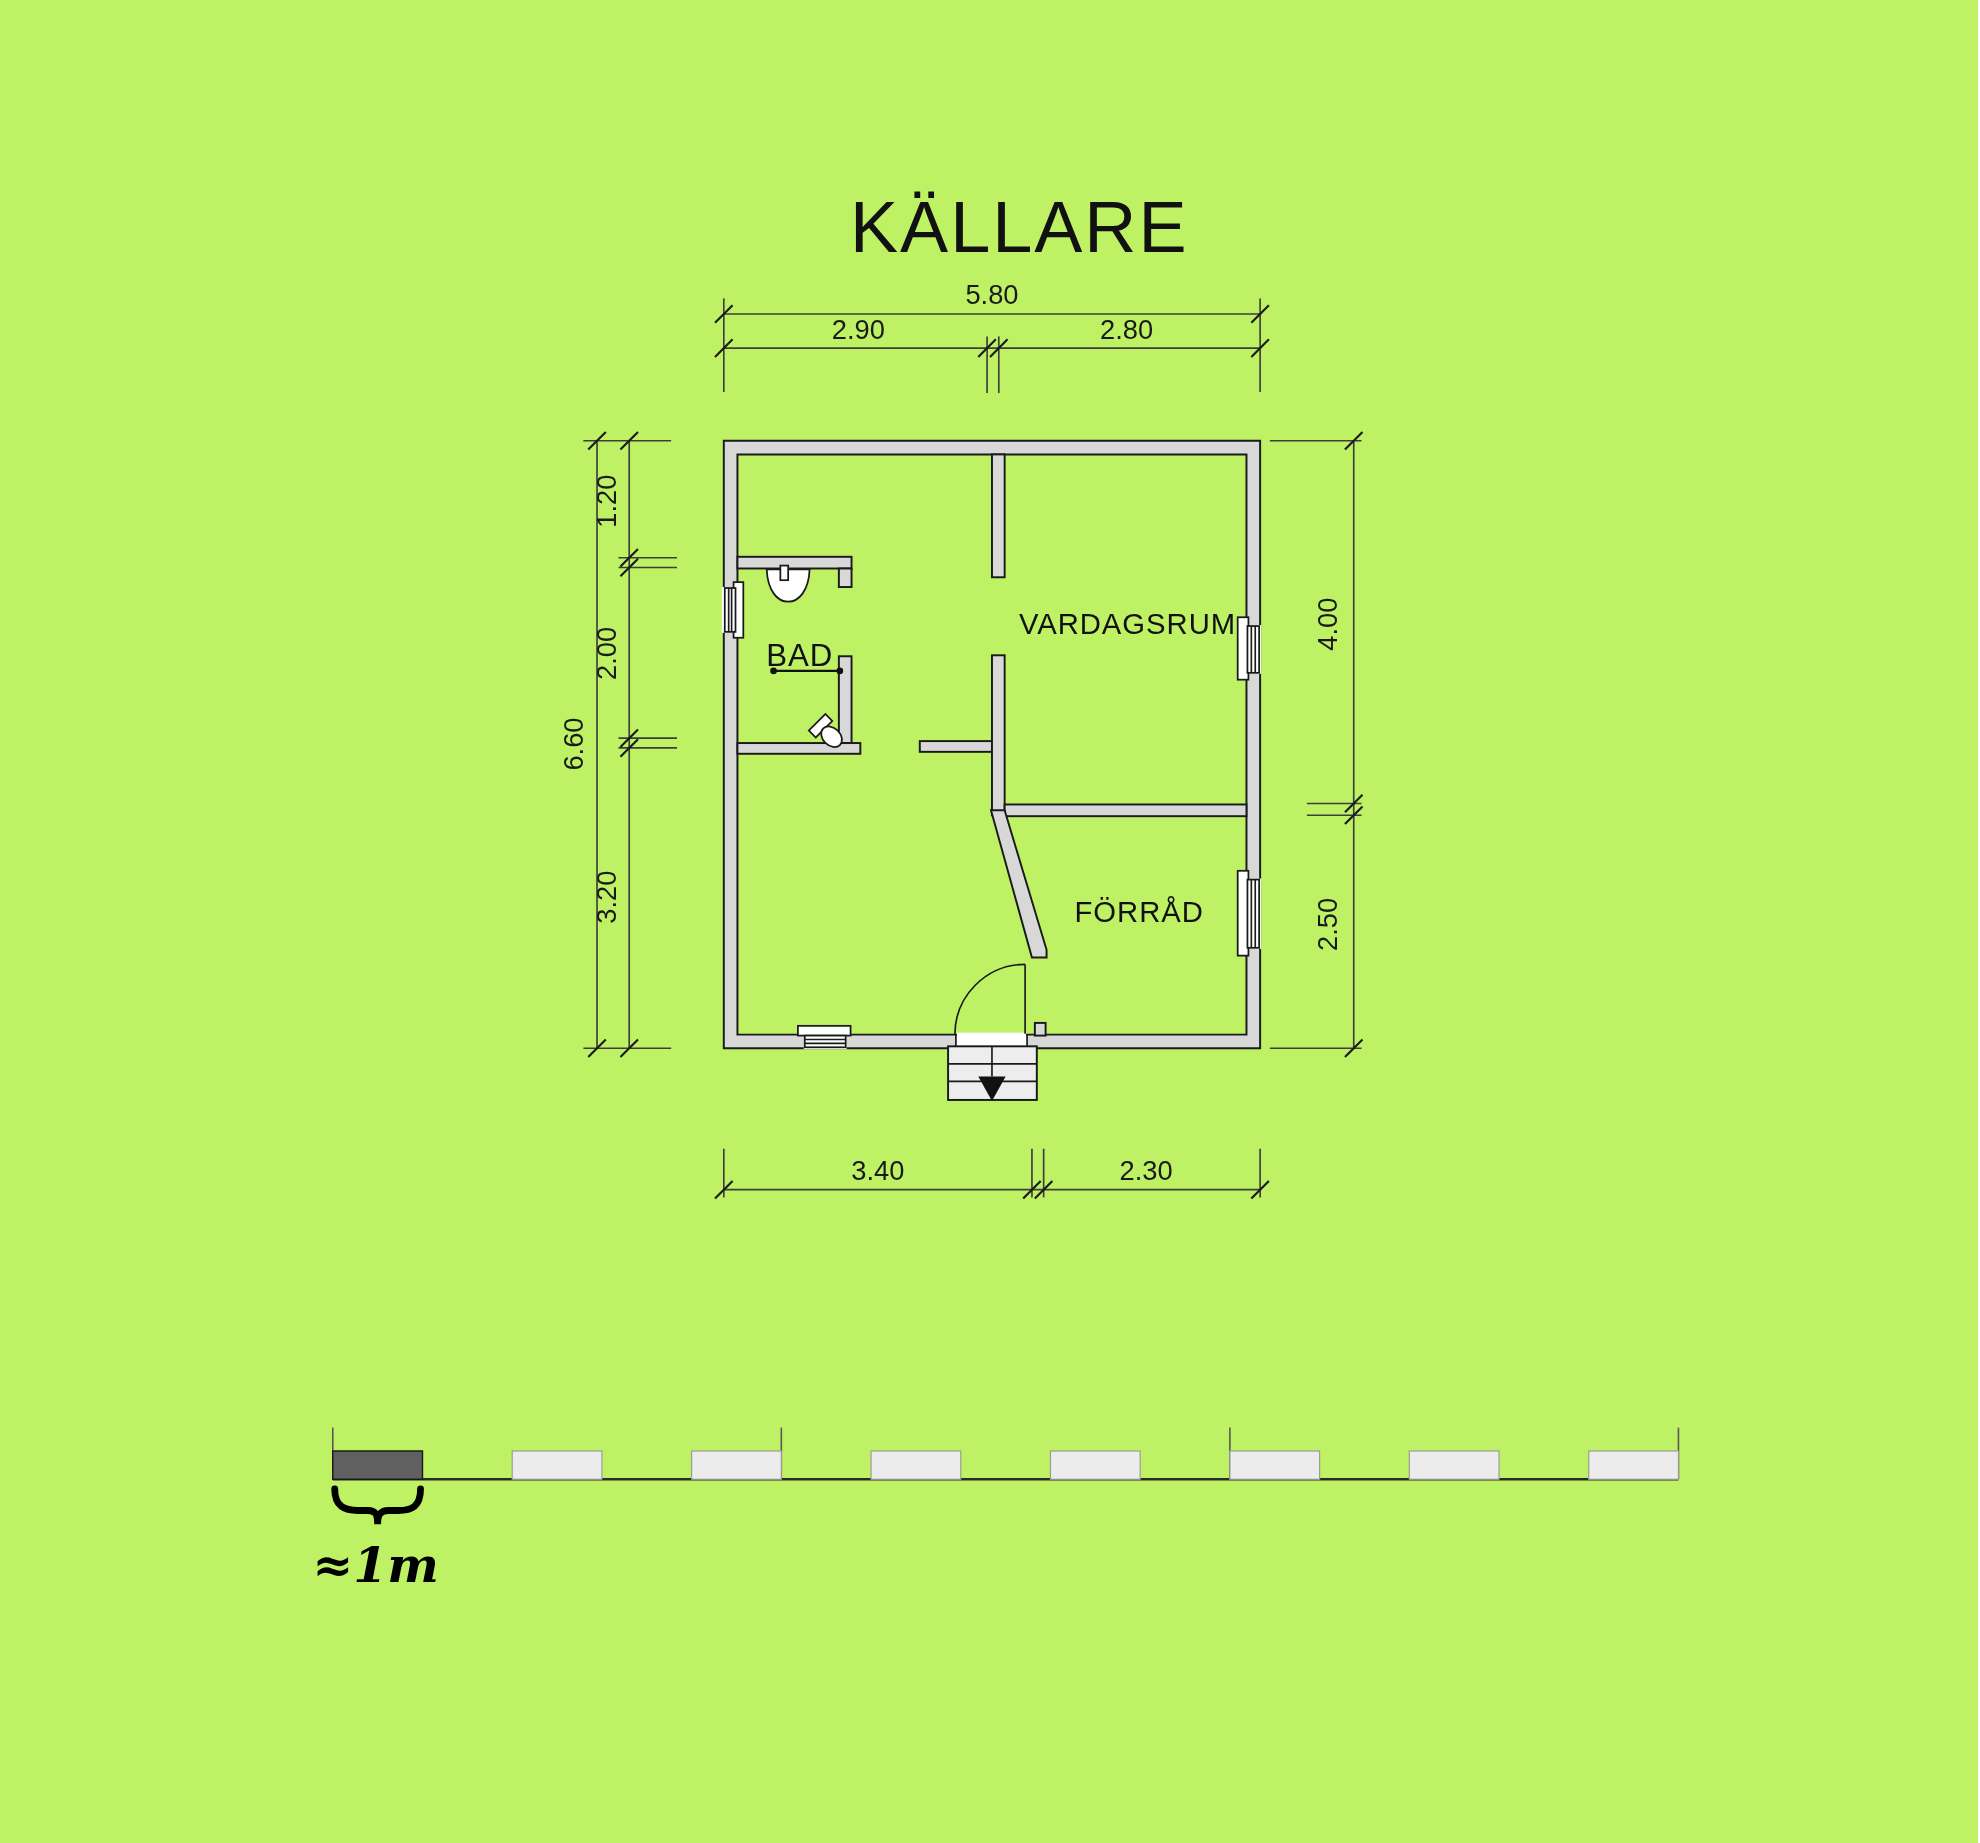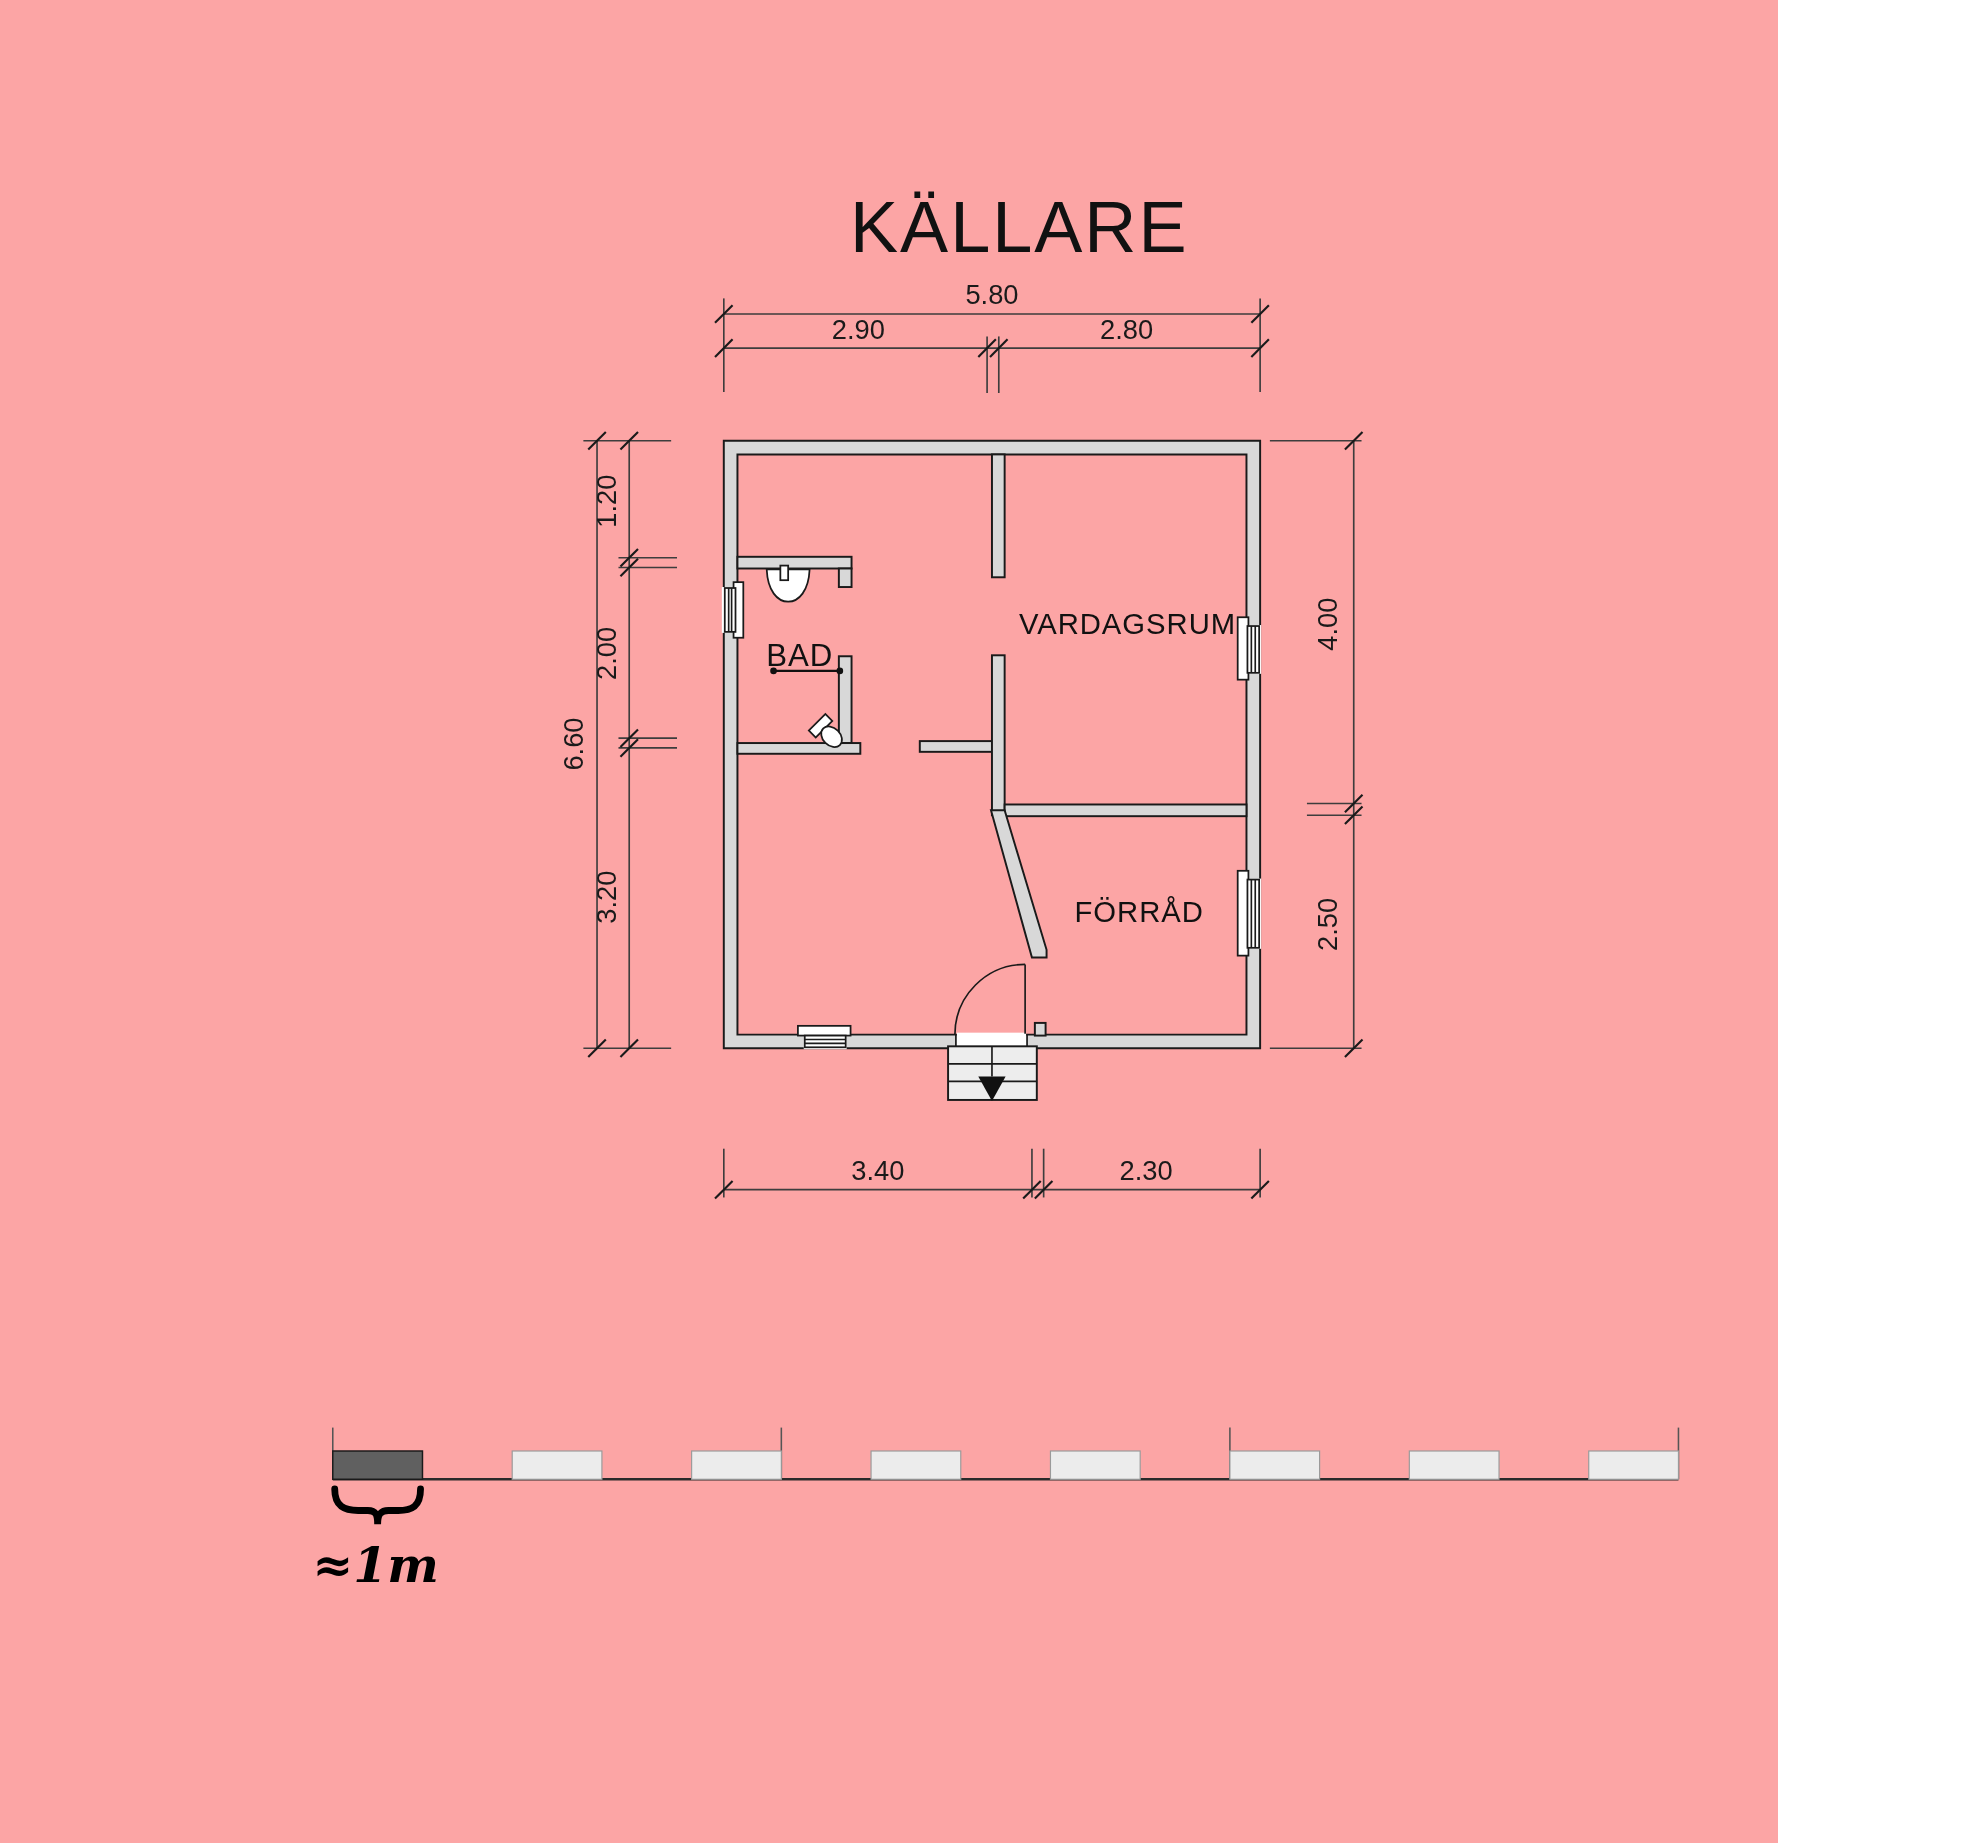--- a/index.html
+++ b/index.html
@@ -1,16 +1,16 @@
 <!DOCTYPE html>
 <html><head>
 <meta charset="utf-8">
 <style>
   html,body { margin:0; padding:0; background:#ffffff; }
-  .page { width:1778px; height:1843px; position:relative; background:#fca5a5;text-align:right; }
+  .page { width:1978px; height:1843px; position:relative; background:#bef264;text-align:right; }
   svg { display:block; }
 
   .wall  { fill:#d8d8d8; stroke:#1a1a1a; stroke-width:2; }
   .dim   { stroke:#3d3d3d; stroke-width:1.7; fill:none; }
   .tick  { stroke:#1a1a1a; stroke-width:2.2; }
   .thin  { stroke:#1a1a1a; stroke-width:1.7; fill:none; }
   .sym   { fill:#ffffff; stroke:#1a1a1a; stroke-width:1.8; }
   .cover { fill:#ffffff; stroke:none; }
   .ink   { fill:#111111; }
 

